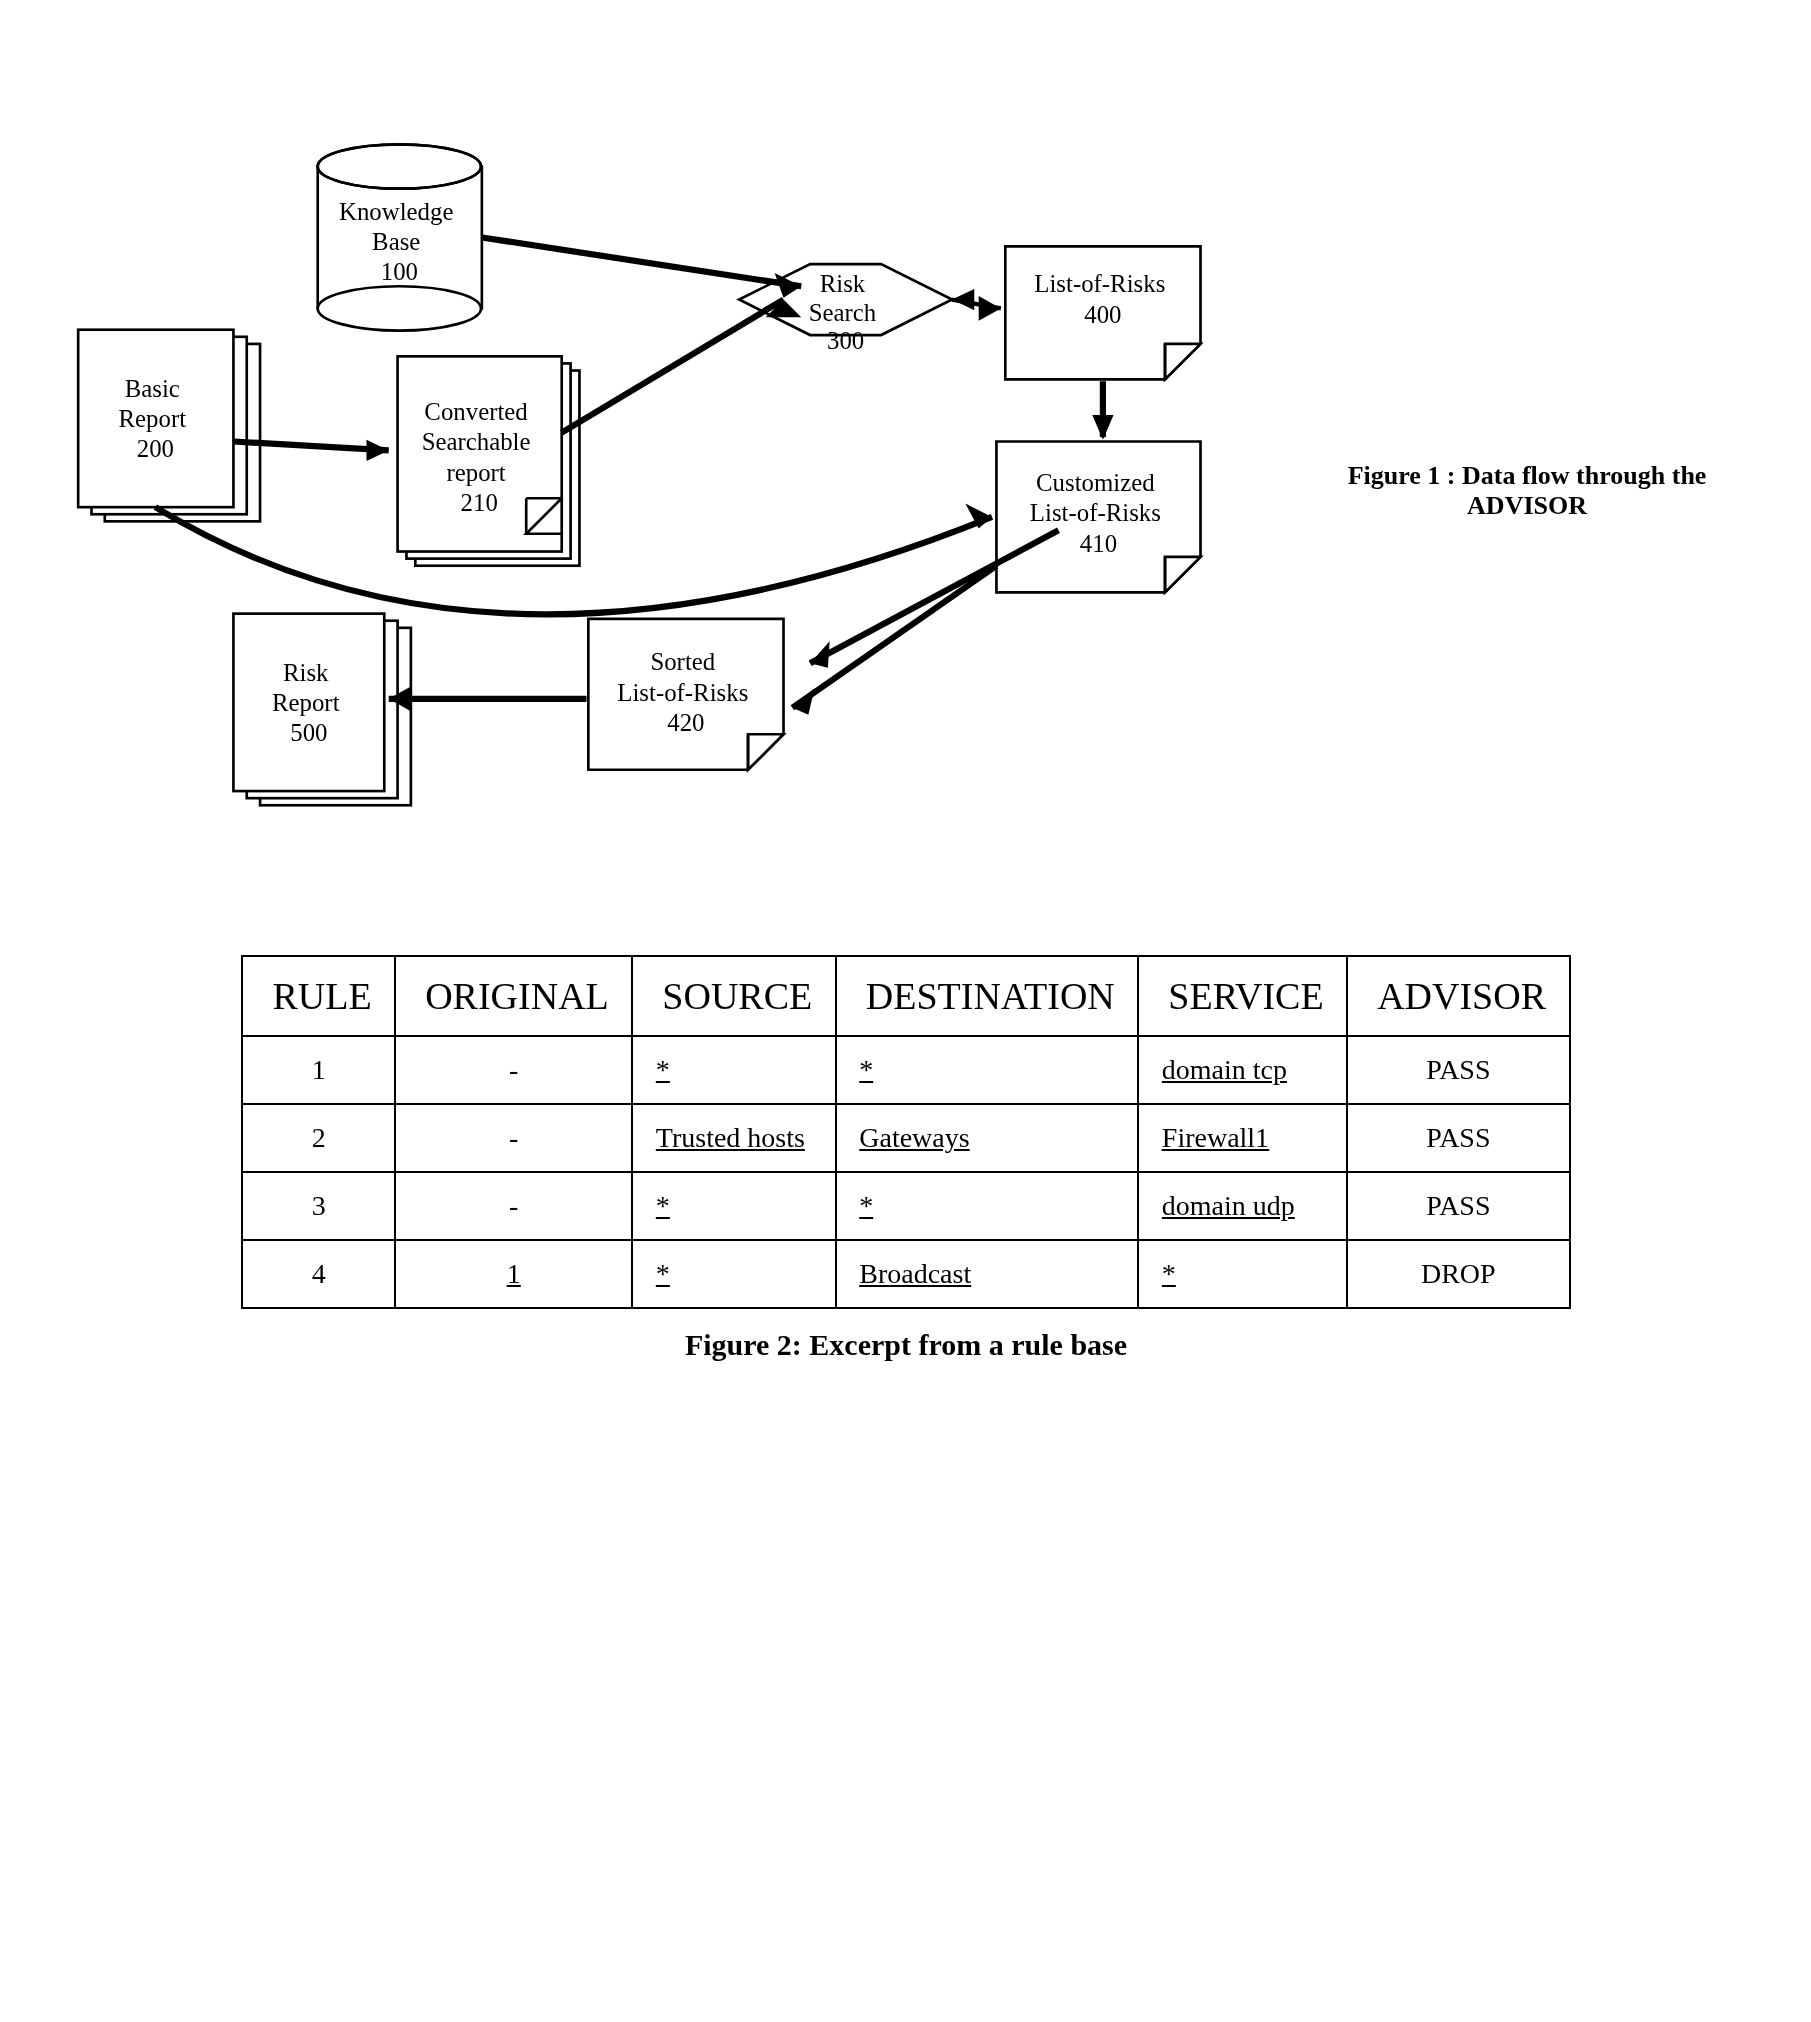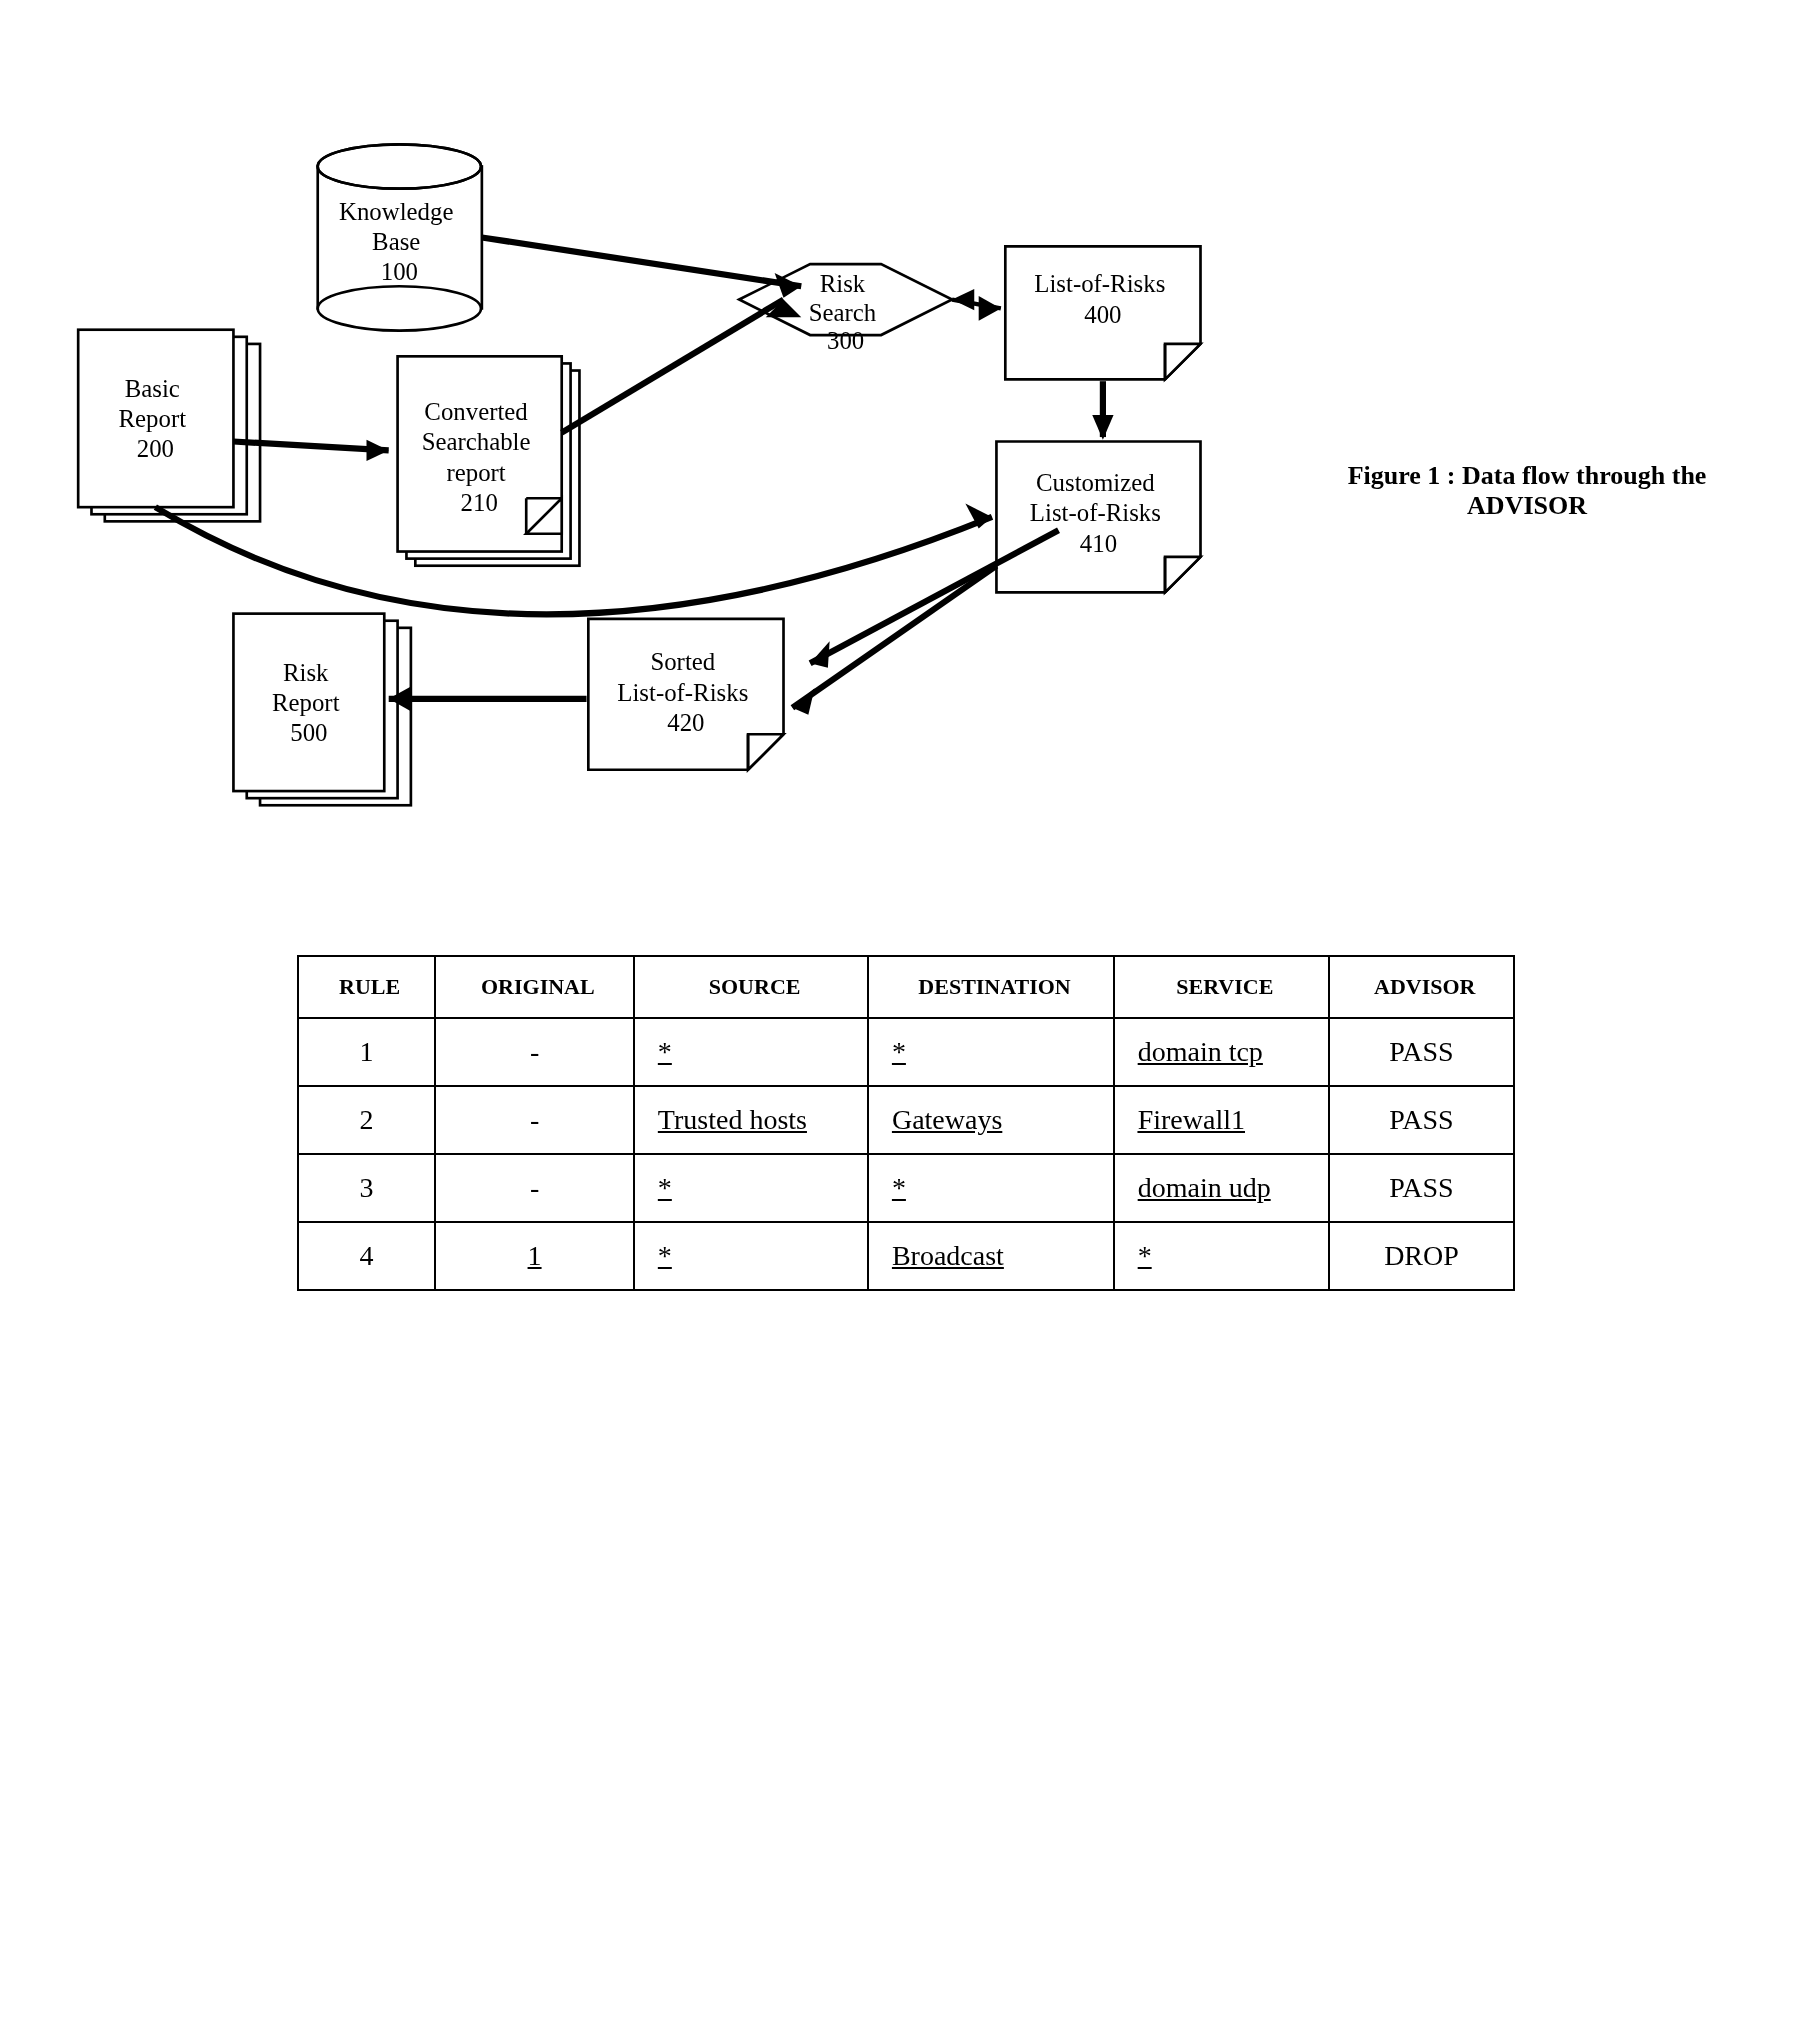--- a/index.html
+++ b/index.html
@@ -40,22 +40,22 @@
       border-collapse: collapse;
       font-size: 28px;
       width: 1218px;
     }
     .rule-table th, .rule-table td {
       border: 2.8px solid #000;
       padding: 17px 22.5px;
       text-align: center;
     }
     .rule-table th {
-      font-weight: bold;
-      font-size: 22px;
+      font-weight: normal;
+      font-size: 38px;
       padding-left: 29px;
     }
 
     .figure2-caption {
       margin-top: 19px;
       font-size: 30px;
       font-weight: bold;
       text-align: center;
     }
 
@@ -242,14 +242,15 @@
         <tr>
           <td>4</td>
           <td><u>1</u></td>
           <td style="text-align: left;"><span style="text-decoration:underline">*</span></td>
           <td style="text-align: left;"><u>Broadcast</u></td>
           <td style="text-align: left;"><span style="text-decoration:underline">*</span></td>
           <td>DROP</td>
         </tr>
       </tbody>
   </table>
+  <p class="figure2-caption">Figure 2: Excerpt from a rule base</p>
 </div>
 
 
 </body></html>

